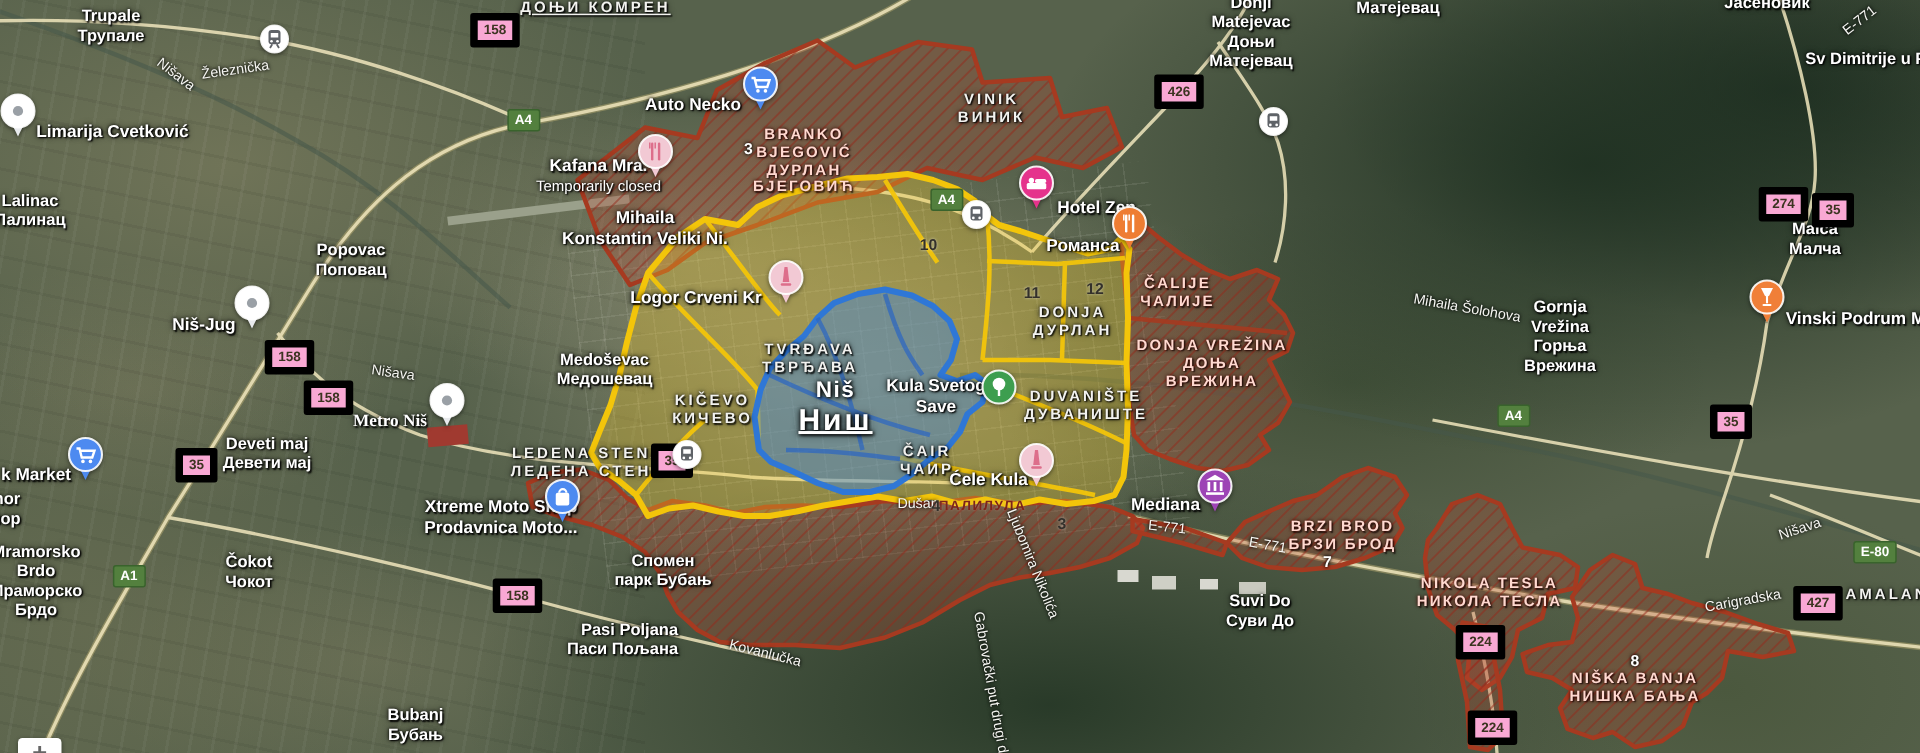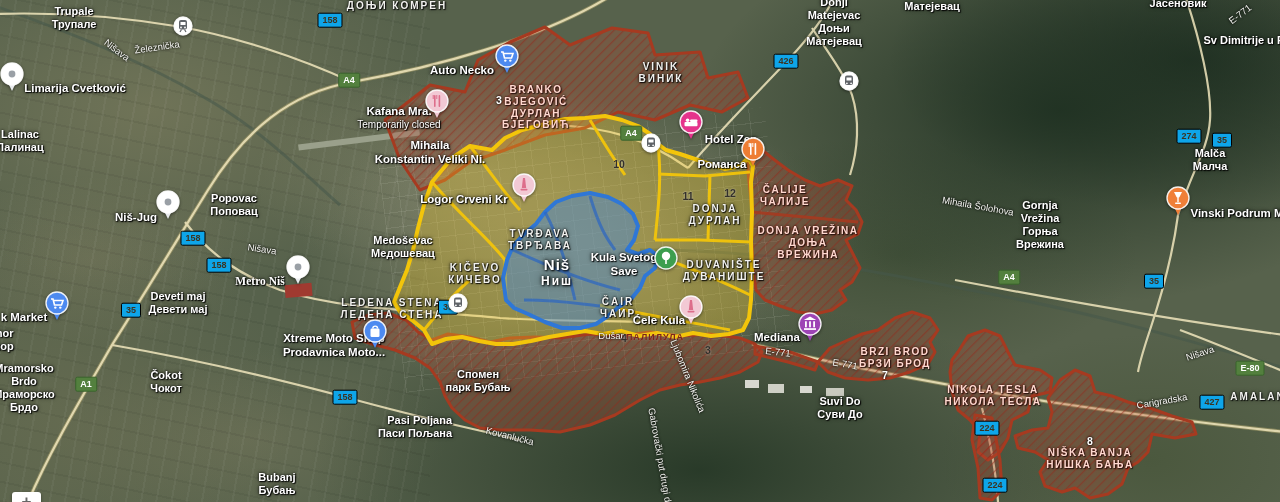--- a/index.html
+++ b/index.html
@@ -31,33 +31,33 @@
   .ln{display:block;}
   .town{color:#fff;font-size:11px;font-weight:700;
         text-shadow:0 0 2px rgba(0,0,0,.95),0 0 4px rgba(0,0,0,.7),1px 1px 1px rgba(0,0,0,.85);}
   .district{color:#f2f2ef;font-size:10px;font-weight:700;letter-spacing:2px;
         text-shadow:0 0 2px rgba(0,0,0,.9),0 0 4px rgba(0,0,0,.65),1px 1px 1px rgba(0,0,0,.8);}
   .region{color:#ffd9d0;font-size:10px;font-weight:700;letter-spacing:1.5px;
         text-shadow:0 0 2px rgba(60,10,5,.9),0 0 3px rgba(60,10,5,.7),1px 1px 1px rgba(0,0,0,.7);}
   .region-sub{color:#7e241a;font-size:9px;font-weight:700;letter-spacing:1px;
         text-shadow:0 0 2px rgba(255,220,210,.35);}
   .city .ln:nth-child(1){font-size:15px;letter-spacing:1px;}
-  .city .ln:nth-child(2){font-size:12px;letter-spacing:2px;}
+  .city .ln:nth-child(2){font-size:20px;letter-spacing:2px;text-decoration:underline;}
   .city{color:#fff;font-weight:700;
         text-shadow:0 0 3px rgba(0,0,0,.95),0 0 6px rgba(0,0,0,.7),1px 1px 2px rgba(0,0,0,.85);}
   .poi,.poi2{color:#fff;font-size:11.5px;font-weight:700;
         text-shadow:0 0 2px rgba(0,0,0,.95),0 0 4px rgba(0,0,0,.75),1px 1px 1px rgba(0,0,0,.9);}
   .poi2 .ln:nth-child(2){font-size:10px;font-weight:400;}
   .street{color:#f6f6f2;font-size:9.5px;font-weight:400;
         text-shadow:0 0 2px rgba(0,0,0,.9),0 0 3px rgba(0,0,0,.7);}
   .num{font-size:10.5px;font-weight:700;}
   .num.light{color:#fff;text-shadow:0 0 2px rgba(0,0,0,.95),0 0 3px rgba(0,0,0,.8);}
   .num.dark{color:#33302b;text-shadow:0 0 2px rgba(255,255,255,.55);}
   .shield{font-size:9px;font-weight:700;padding:1px 4px;border-radius:2px;line-height:1.1;}
-  .shield.y{background:#0ea5e9;border:1px solid #000000;color:#3c3421;}
+  .shield.y{background:#f9a8d4;border:5px solid #000000;color:#3c3421;}
   .shield.g{background:#53803e;border:1px solid #39632c;color:#fff;}
   .poi-ico{cursor:pointer;}
   .poi-ico svg{display:block;filter:drop-shadow(0 1px 1.5px rgba(0,0,0,.5));}
   #zoomctl{position:absolute;left:12px;top:492px;width:29px;height:29px;background:#fff;border-radius:3px;
         box-shadow:0 1px 3px rgba(0,0,0,.4);color:#666;font-size:17px;font-weight:700;
         text-align:center;line-height:20px;cursor:pointer;}
 </style>
 </head>
 <body>
 
@@ -142,21 +142,21 @@
 
   <div id="labels">
       <div class="town" style="left: 74px; top: 18px;">
         <span class="ln">Trupale</span>
         <span class="ln">Трупале</span>
       </div>
       <div class="town" style="left: 20px; top: 141px;">
         <span class="ln">Lalinac</span>
         <span class="ln">Лалинац</span>
       </div>
-      <div class="district" style="left: 397px; top: 6px;">
+      <div class="district" style="left: 397px; top: 6px; text-decoration: underline;">
         <span class="ln">ДОЊИ КОМРЕН</span>
       </div>
       <div class="town" style="left: 834px; top: 22px;">
         <span class="ln">Donji</span>
         <span class="ln">Matejevac</span>
         <span class="ln">Доњи</span>
         <span class="ln">Матејевац</span>
       </div>
       <div class="town" style="left: 932px; top: 6px;">
         <span class="ln">Матејевац</span>
@@ -168,21 +168,21 @@
         <span class="ln">Sv  Dimitrije u Pas</span>
       </div>
       <div class="district" style="left: 661px; top: 73px;">
         <span class="ln">VINIK</span>
         <span class="ln">ВИНИК</span>
       </div>
       <div class="town" style="left: 1210px; top: 160px;">
         <span class="ln">Malča</span>
         <span class="ln">Малча</span>
       </div>
-      <div class="town" style="left: 234px; top: 205px;">
+      <div class="town" style="left: 234px; top: 174px;">
         <span class="ln">Popovac</span>
         <span class="ln">Поповац</span>
       </div>
       <div class="town" style="left: 1040px; top: 225px;">
         <span class="ln">Gornja</span>
         <span class="ln">Vrežina</span>
         <span class="ln">Горња</span>
         <span class="ln">Врежина</span>
       </div>
       <div class="town" style="left: 178px; top: 303px;">
@@ -212,21 +212,21 @@
       <div class="town" style="left: 24px; top: 388px;">
         <span class="ln">Mramorsko</span>
         <span class="ln">Brdo</span>
         <span class="ln">Мраморско</span>
         <span class="ln">Брдо</span>
       </div>
       <div class="town" style="left: 0px; top: 340px;">
         <span class="ln">amor</span>
         <span class="ln">емор</span>
       </div>
-      <div class="town" style="left: 442px; top: 381px; margin-left: 36px;">
+      <div class="town" style="left: 442px; top: 381px;">
         <span class="ln">Спомен</span>
         <span class="ln">парк Бубањ</span>
       </div>
       <div class="district" style="left: 1258px; top: 397px;">
         <span class="ln">AMALAN</span>
       </div>
       <div class="district" style="left: 475px; top: 274px;">
         <span class="ln">KIČEVO</span>
         <span class="ln">КИЧЕВО</span>
       </div>

